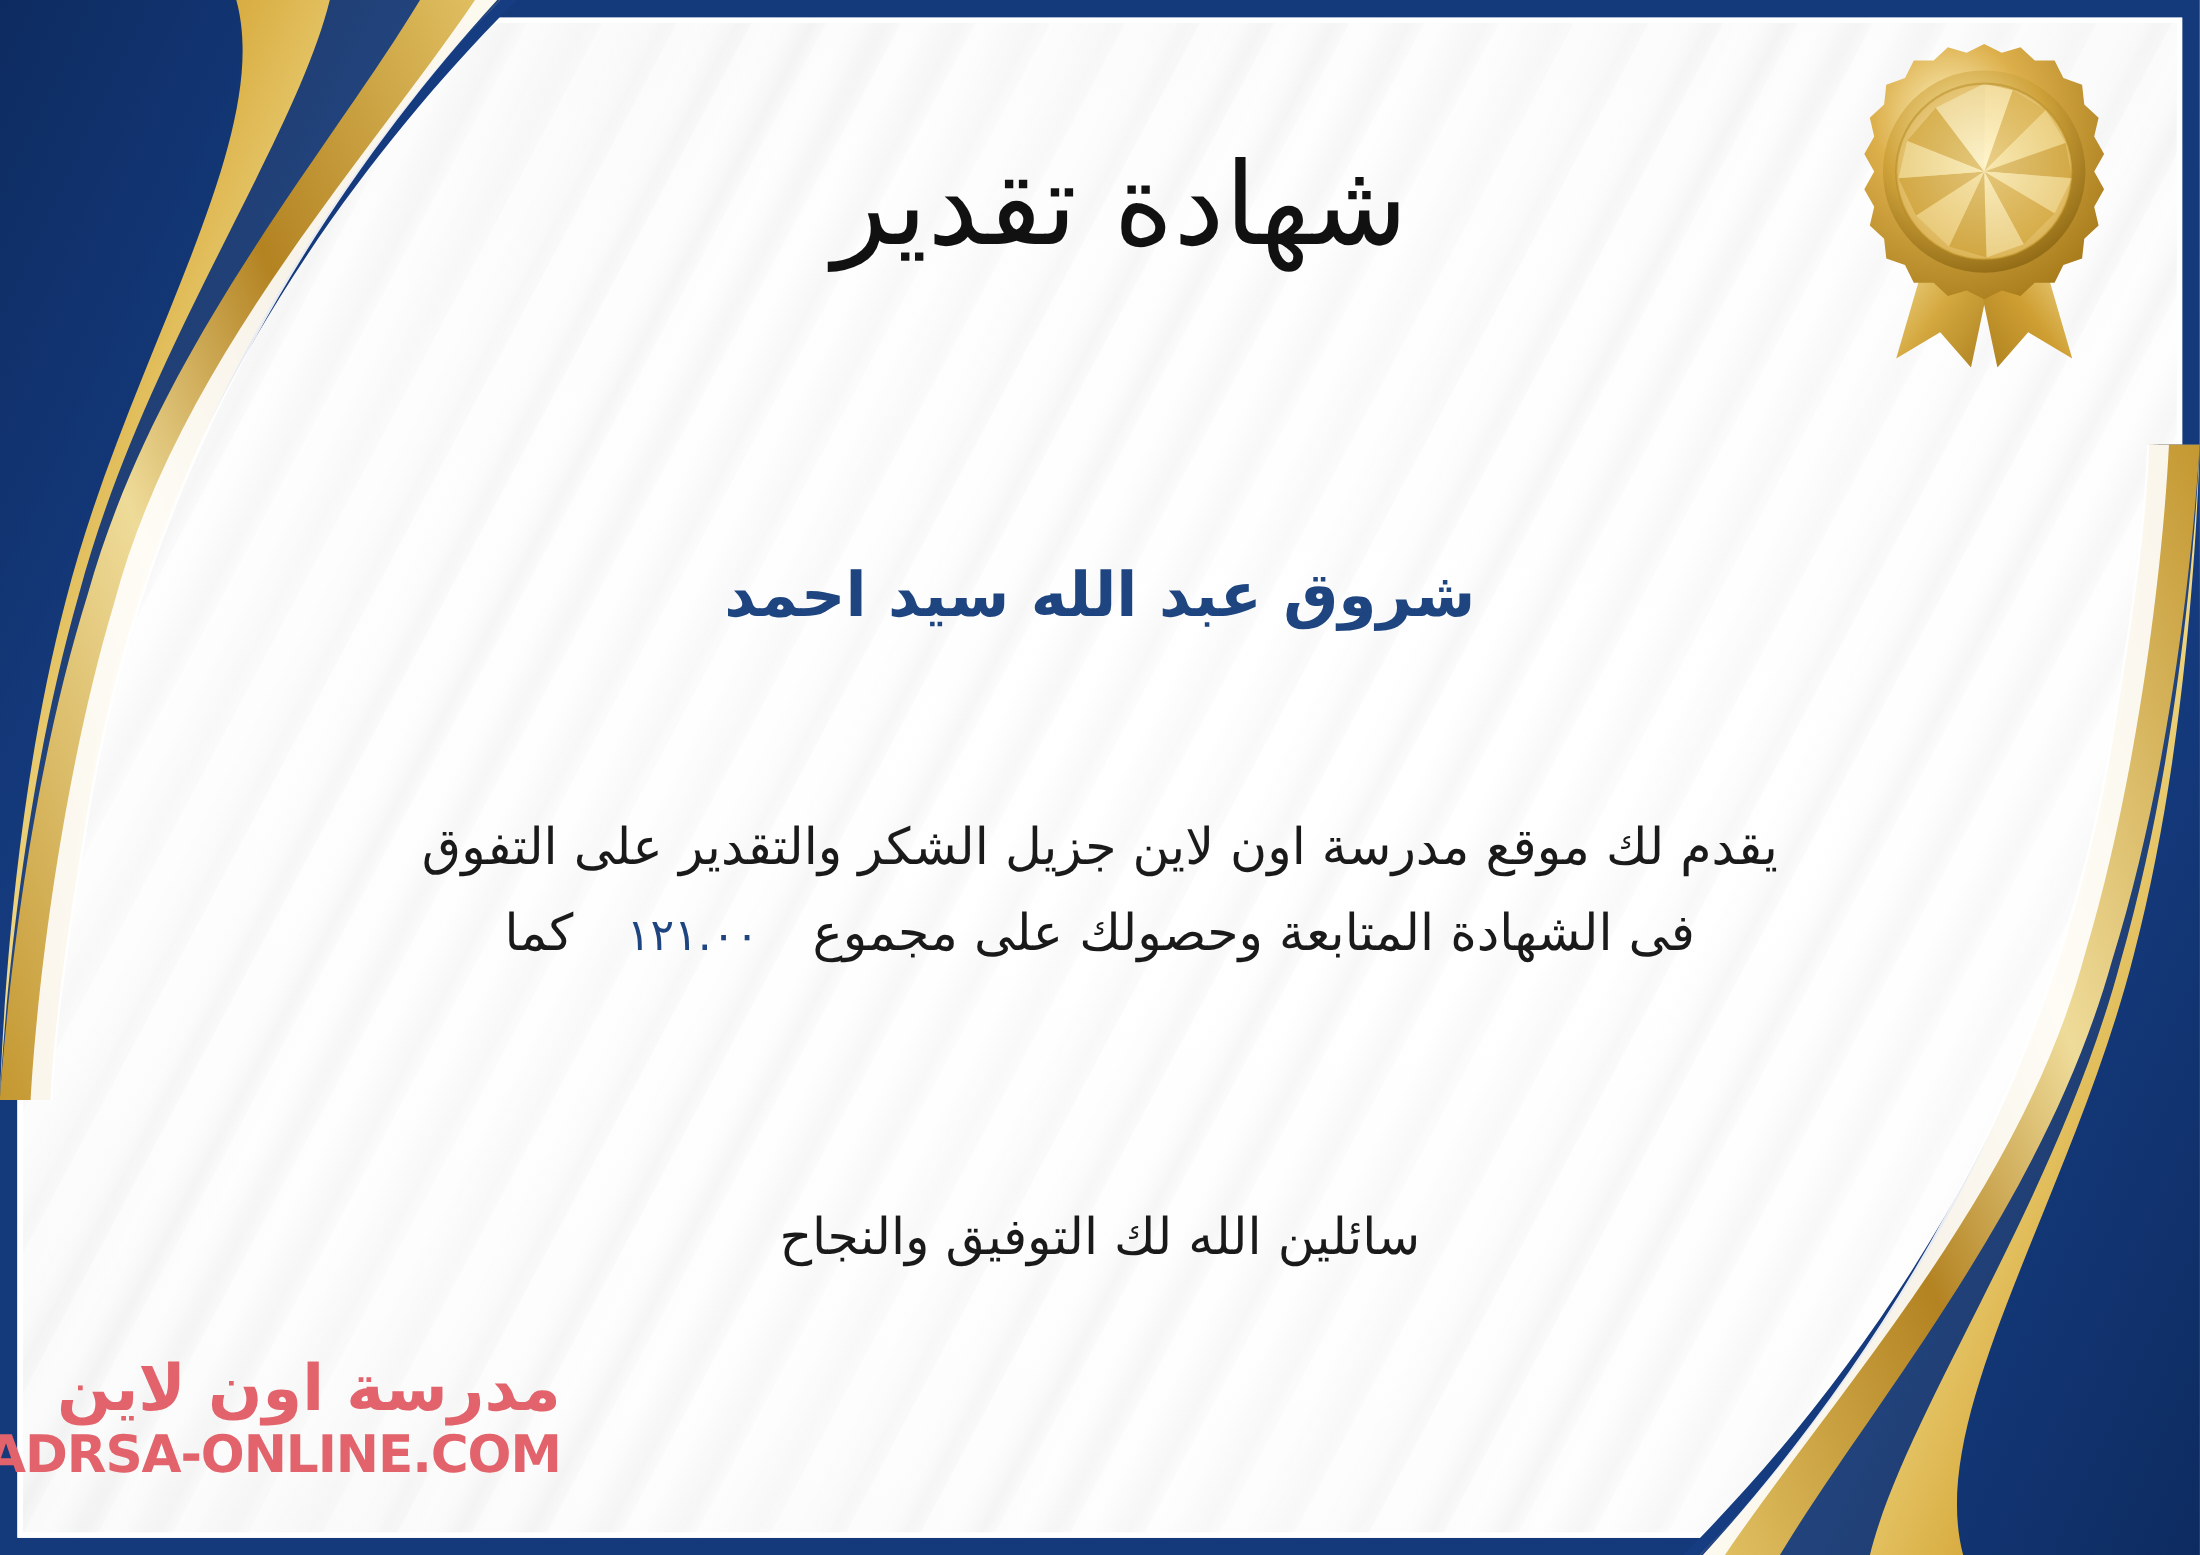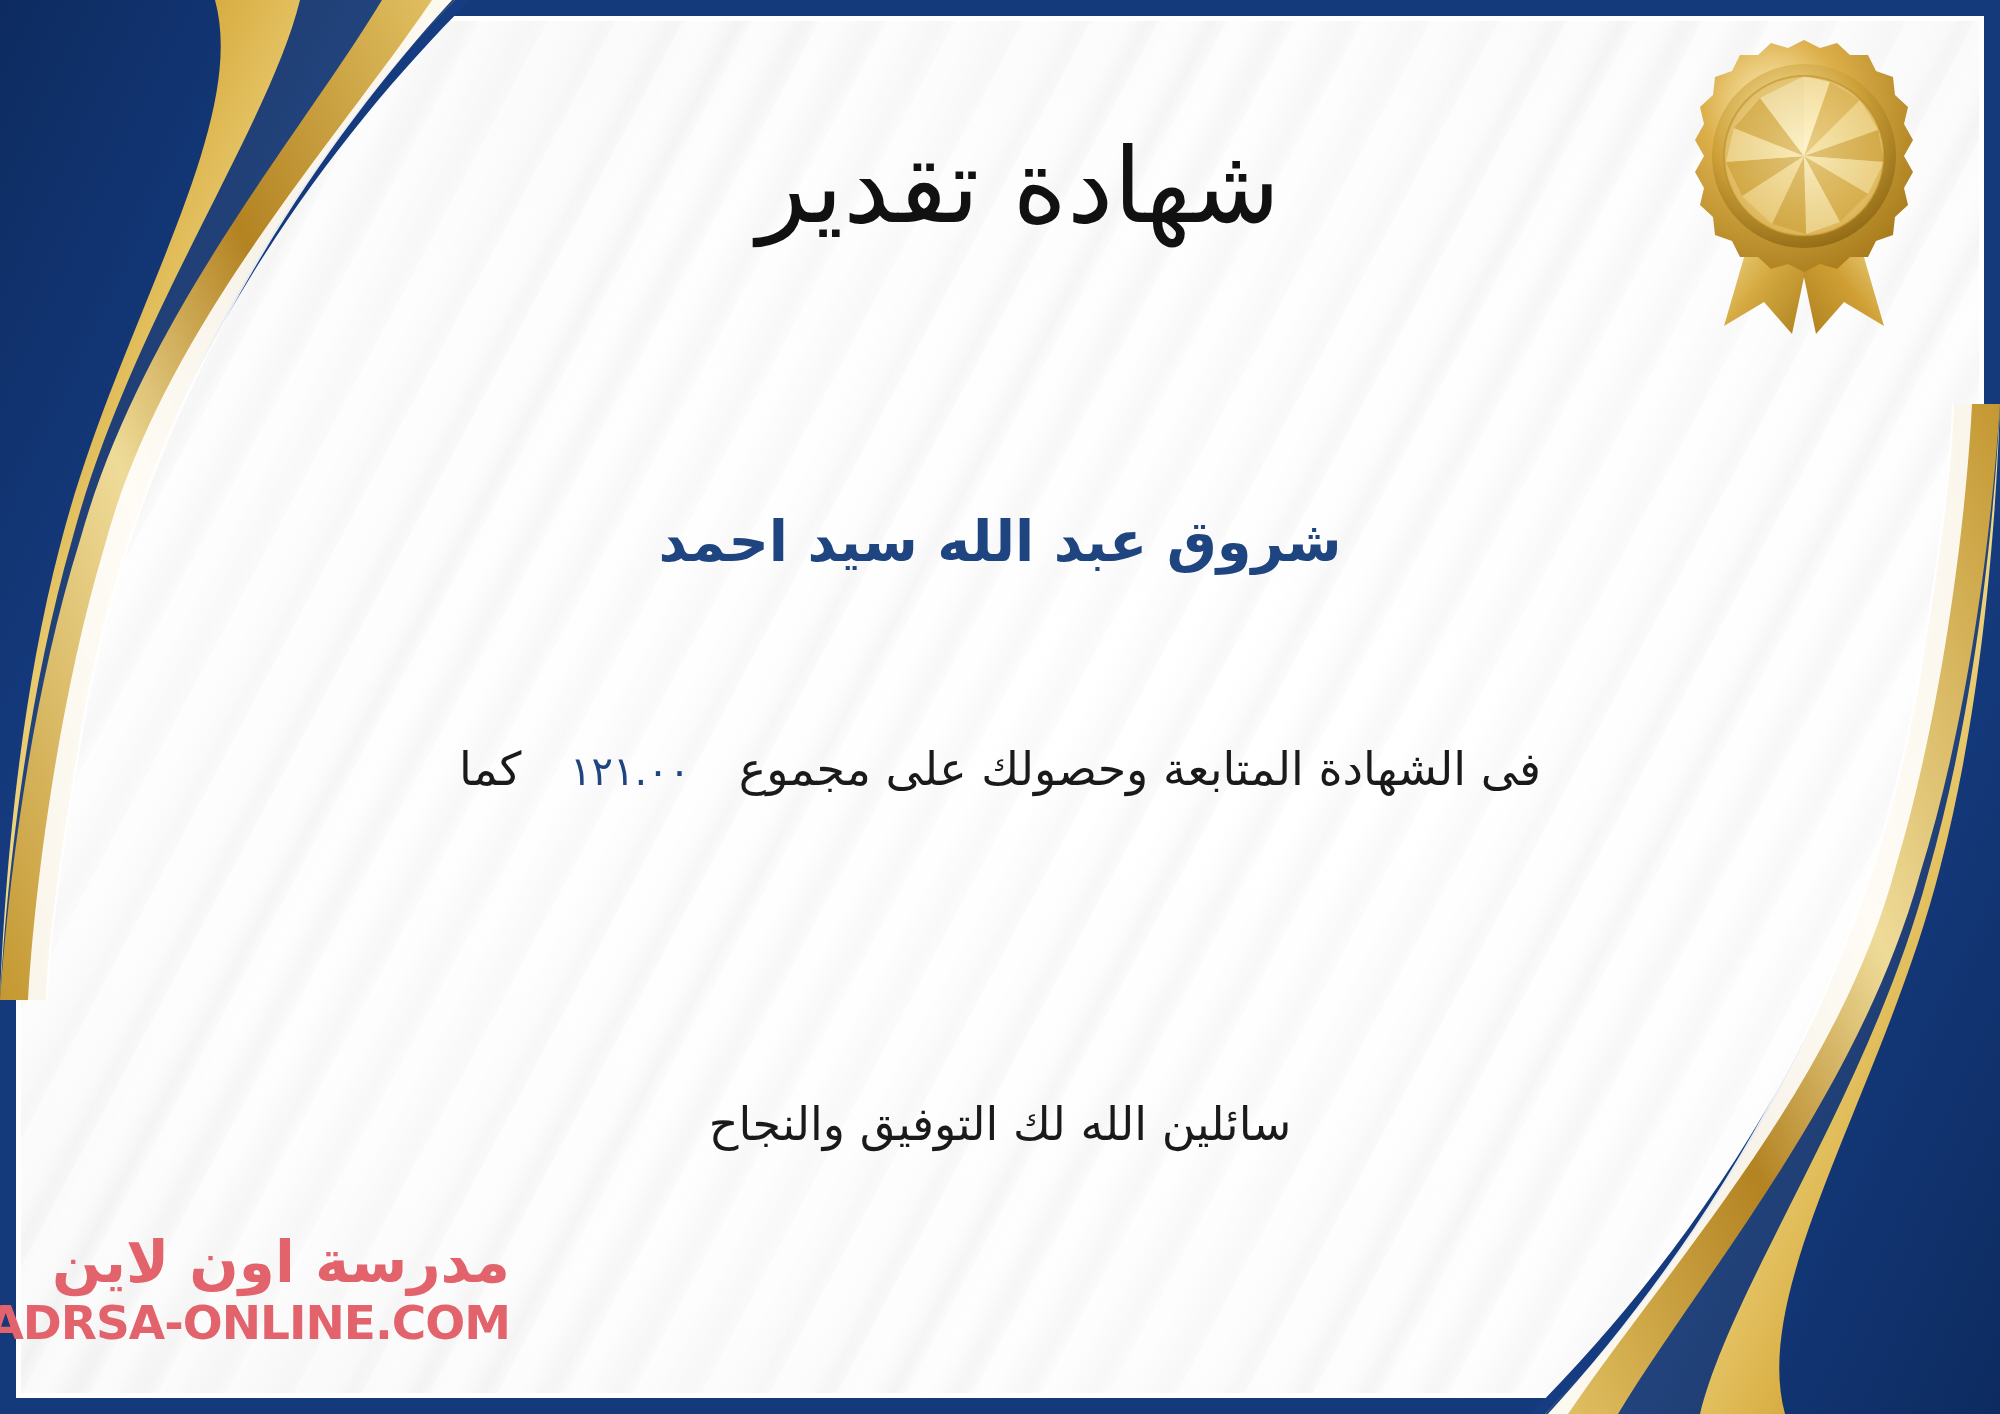--- a/index.html
+++ b/index.html
@@ -317,20 +317,21 @@
     </g>
   </svg>
 
   <div class="content">
 
     <div class="cert-title">شهادة تقدير</div>
 
     <div class="student-name">شروق عبد الله سيد احمد</div>
 
     <div class="body-block">
+      <div class="body-line center">يقدم لك موقع مدرسة اون لاين جزيل الشكر  والتقدير على التفوق</div>
 
       <div class="body-line center">
         <span>فى الشهادة المتابعة وحصولك على مجموع</span>
         <span class="score">١٢١.٠٠</span>
         <span>كما</span>
       </div>
 
     </div>
 
     <div class="closing">سائلين الله لك التوفيق  والنجاح</div>

